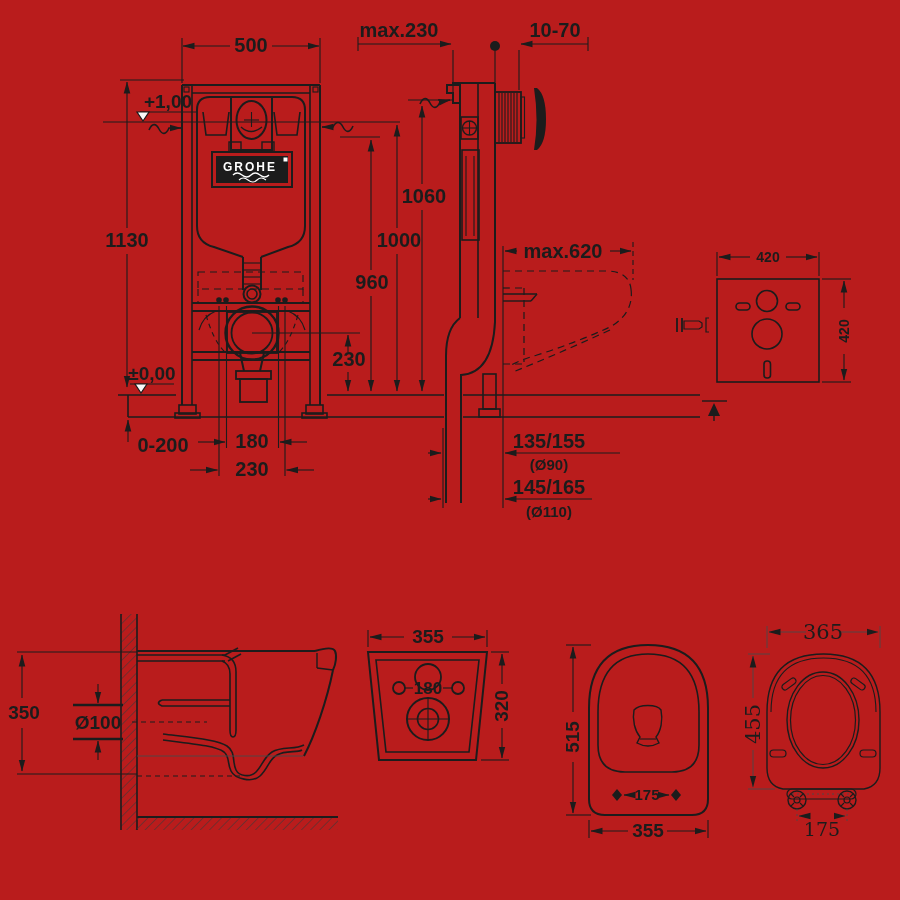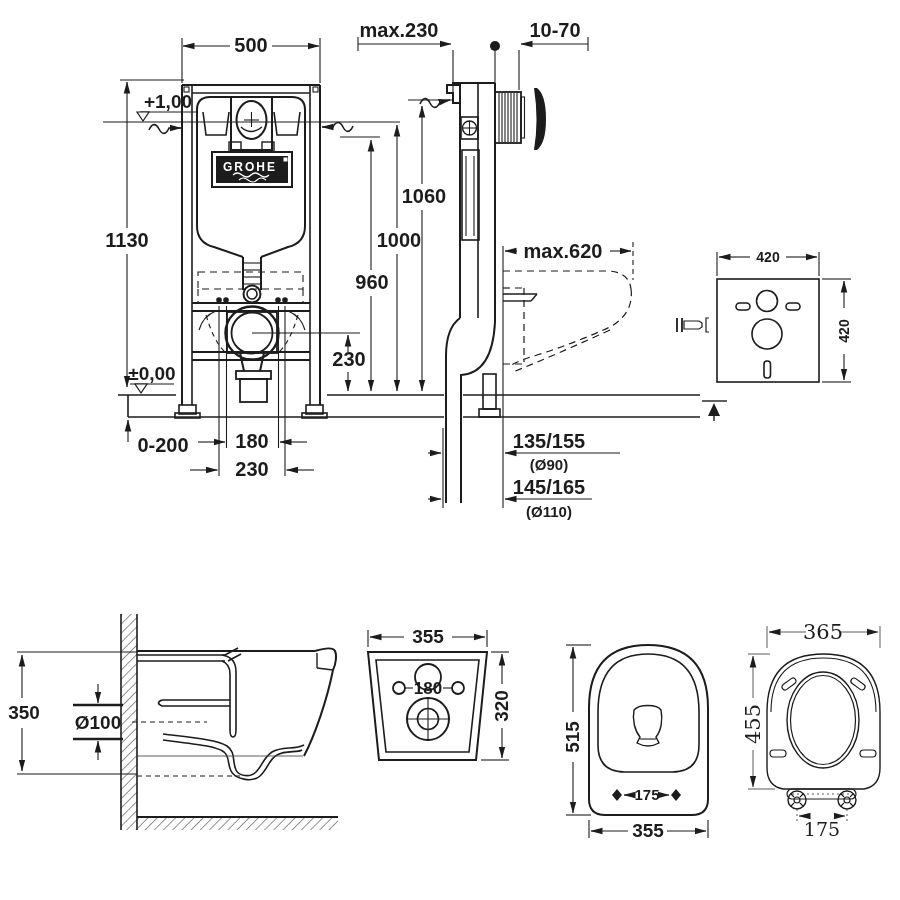--- a/index.html
+++ b/index.html
@@ -1,16 +1,16 @@
 <!DOCTYPE html>
 <html><head>
 <meta charset="utf-8">
 <style>
   html,body{margin:0;padding:0;background:#e9e9e9;}
-  .canvas{width:900px;height:900px;background:#ffffff;position:relative;overflow:hidden;
+  .canvas{width:900px;height:900px;background:#b91c1c;position:relative;overflow:hidden;
           font-family:"Liberation Sans", sans-serif;}
   svg{display:block}
   
   .s09{stroke:#4a4a4a;stroke-width:0.9;fill:none}
   .s11{stroke:#1c1c1c;stroke-width:1.1;fill:none}
   .s12{stroke:#1c1c1c;stroke-width:1.2;fill:none}
   .s14{stroke:#1c1c1c;stroke-width:1.4;fill:none}
   .s16{stroke:#1c1c1c;stroke-width:1.6;fill:none}
   .s18{stroke:#1c1c1c;stroke-width:1.8;fill:none}
   .s2{stroke:#1c1c1c;stroke-width:2;fill:none}

